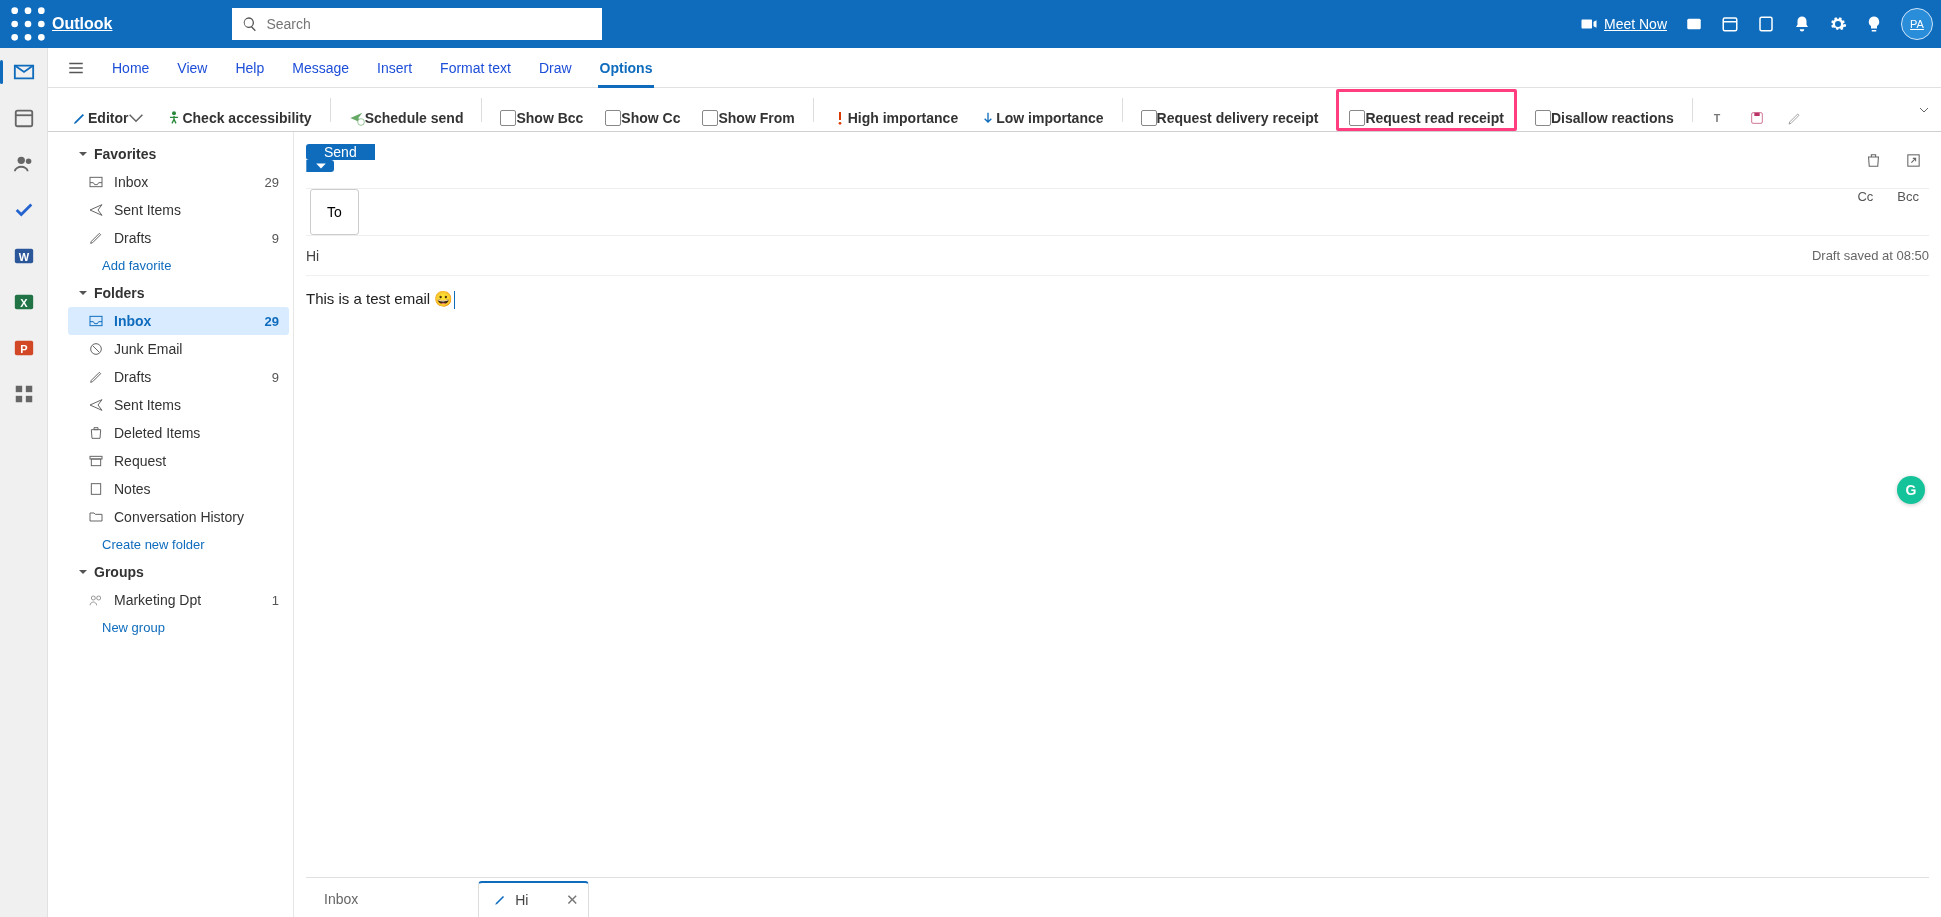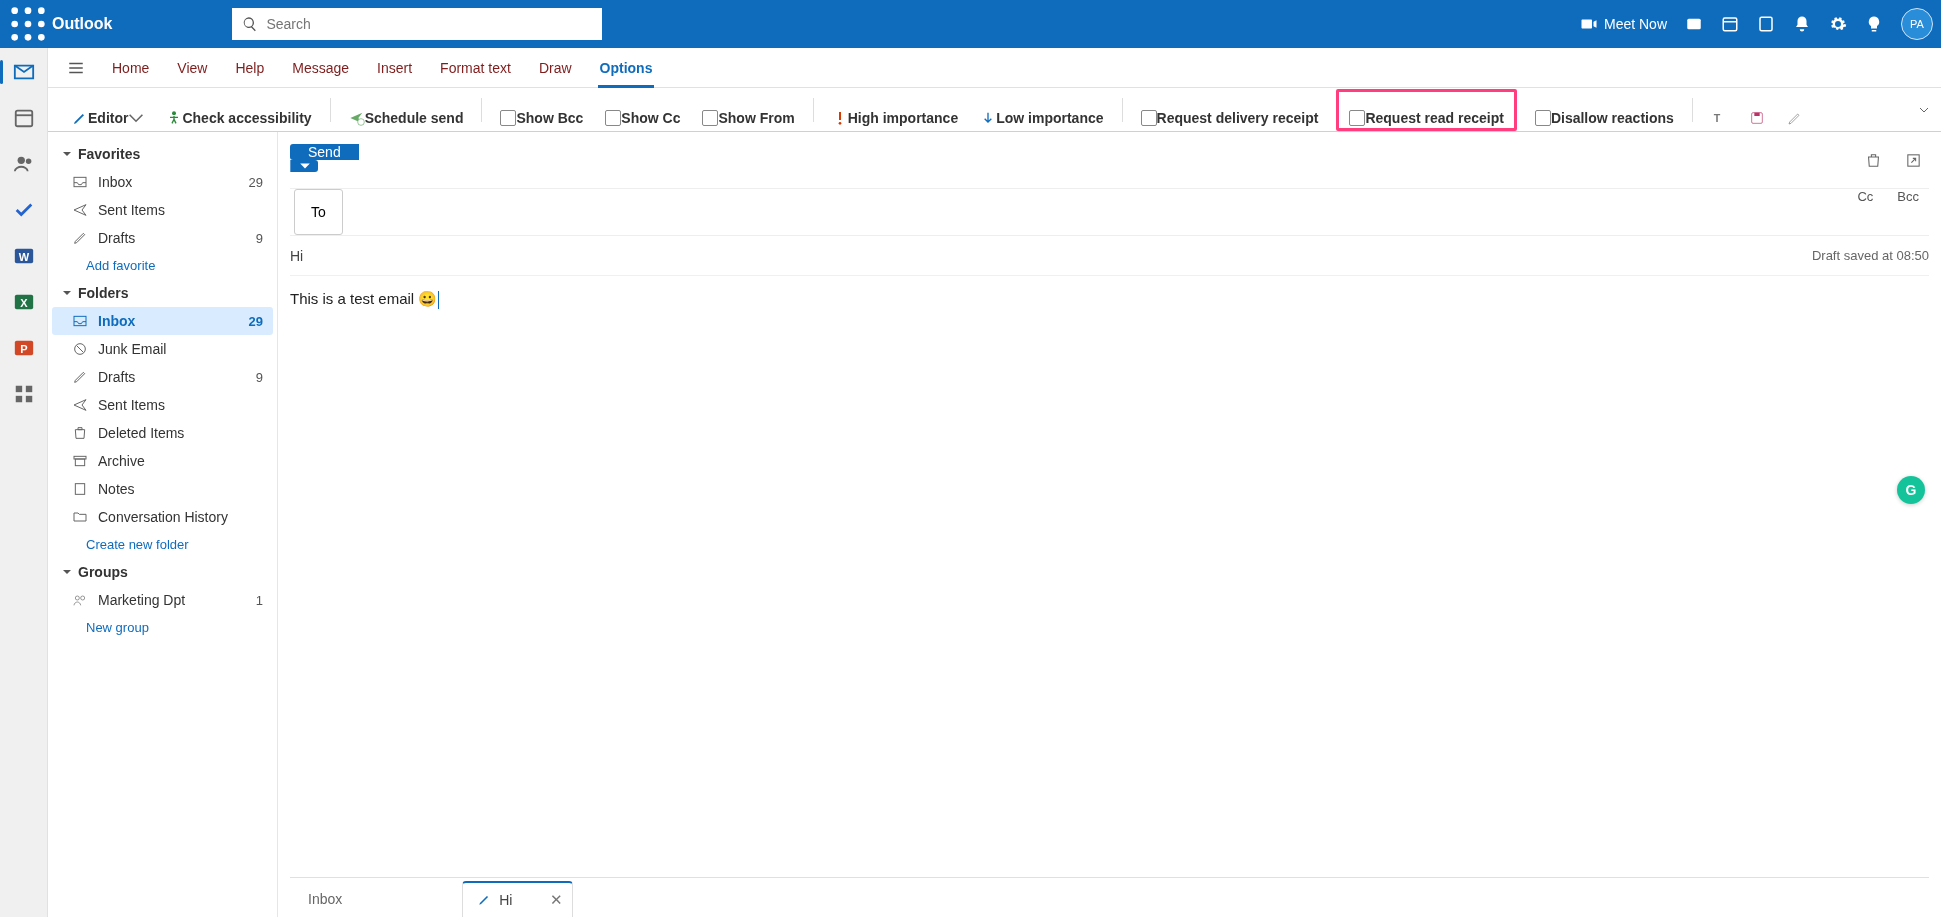--- a/index.html
+++ b/index.html
@@ -7,20 +7,21 @@
   body { display: flex; flex-direction: column; background: #fff; }
 
   
   .titlebar {
     background: #0f6cbd;
     height: 48px;
     display: flex;
     align-items: center;
     padding: 0 8px;
     color: #fff;
+    text-decoration: underline;
   }
   .waffle { width: 40px; height: 40px; display:flex; align-items:center; justify-content:center; cursor:pointer;}
   .waffle svg { fill:#fff; }
   .brand { font-size: 16px; font-weight:600; margin-left: 4px; margin-right: 120px; }
   .search-box {
     width: 370px; height: 32px; background:#fff; border-radius: 0;
     display:flex; align-items:center; padding:0 10px; color:#555;
   }
   .search-box input { border:none; outline:none; flex:1; font-size:14px; background:transparent; }
   .search-box svg { width:16px; height:16px; fill:#555; margin-right:8px;}
@@ -55,21 +56,21 @@
   .contentcol { flex:1; display:flex; flex-direction:column; min-width:0; }
 
   
   .tabrow {
     height: 40px; display:flex; align-items:center; padding:0 8px;
     border-bottom:1px solid #e1e1e1; gap:4px;
   }
   .hamburger { width:40px; height:40px; display:flex; align-items:center; justify-content:center; cursor:pointer; }
   .hamburger svg { width:18px;height:18px; fill:#555;}
   .tab {
-    padding: 0 12px; height:40px; display:flex; align-items:center; font-size:14px; color:#7f1d1d;
+    padding: 0 12px; height:40px; display:flex; align-items:center; font-size:14px; color:#1d4ed8;
     cursor:pointer; position:relative;
   }
   .tab.active { color:#0f6cbd; font-weight:600; }
   .tab.active::after {
     content:""; position:absolute; left:10px; right:10px; bottom:0; height:3px; background:#0f6cbd;
   }
 
   
   .ribbon {
     height: 44px; display:flex; align-items:center; padding:0 6px; gap:0;
@@ -82,21 +83,21 @@
   .rcheck { width:16px;height:16px; border:1px solid #888; border-radius:2px; flex-shrink:0;}
   .highlight-box { border:3px solid #ff3d7f; padding:2px 6px; border-radius:2px; }
   .ribbon-more { margin-left:auto; padding-right:6px; color:#666; cursor:pointer; display:flex;align-items:center;height:100%; align-self:flex-end;}
 
   
   .below { flex:1; display:flex; min-height:0; }
 
   
   .folders {
     width:230px; border-right:1px solid #e6e6e6; padding:8px 4px; overflow-y:auto;
-    font-size:14px; color:#333;
+    font-size:14px; color:#333;margin-left:16px;
   }
   .fhdr { display:flex; align-items:center; gap:6px; padding:6px 10px; font-weight:600; cursor:pointer;}
   .fhdr svg {width:10px;height:10px; fill:#555;}
   .fitem {
     display:flex; align-items:center; gap:10px; padding:6px 10px 6px 20px;
     cursor:pointer; border-radius:3px;
   }
   .fitem svg { width:16px;height:16px; fill:#666; stroke:#666;}
   .fitem .lbl { flex:1; }
   .fitem .cnt { color:#555; font-size:13px;}
@@ -463,21 +464,21 @@
             <svg viewBox="0 0 24 24">
               <path d="M5 7h14l-1 13H6zM9 4h6v3H9z" fill="none" stroke="#666" stroke-width="1.5"></path>
             </svg>
             <span class="lbl">Deleted Items</span>
           </div>
         <div class="fitem">
             <svg viewBox="0 0 24 24">
               <rect x="3" y="5" width="18" height="4" fill="none" stroke="#666" stroke-width="1.5"></rect>
               <rect x="5" y="9" width="14" height="10" fill="none" stroke="#666" stroke-width="1.5"></rect>
             </svg>
-            <span class="lbl">Archive</span>
+            <span class="lbl">Request</span>
           </div>
         <div class="fitem">
             <svg viewBox="0 0 24 24">
               <rect x="5" y="4" width="14" height="16" fill="none" stroke="#666" stroke-width="1.5"></rect>
             </svg>
             <span class="lbl">Notes</span>
           </div>
         <div class="fitem">
             <svg viewBox="0 0 24 24">
               <path d="M3 6h6l2 2h10v10H3z" fill="none" stroke="#666" stroke-width="1.5"></path>

